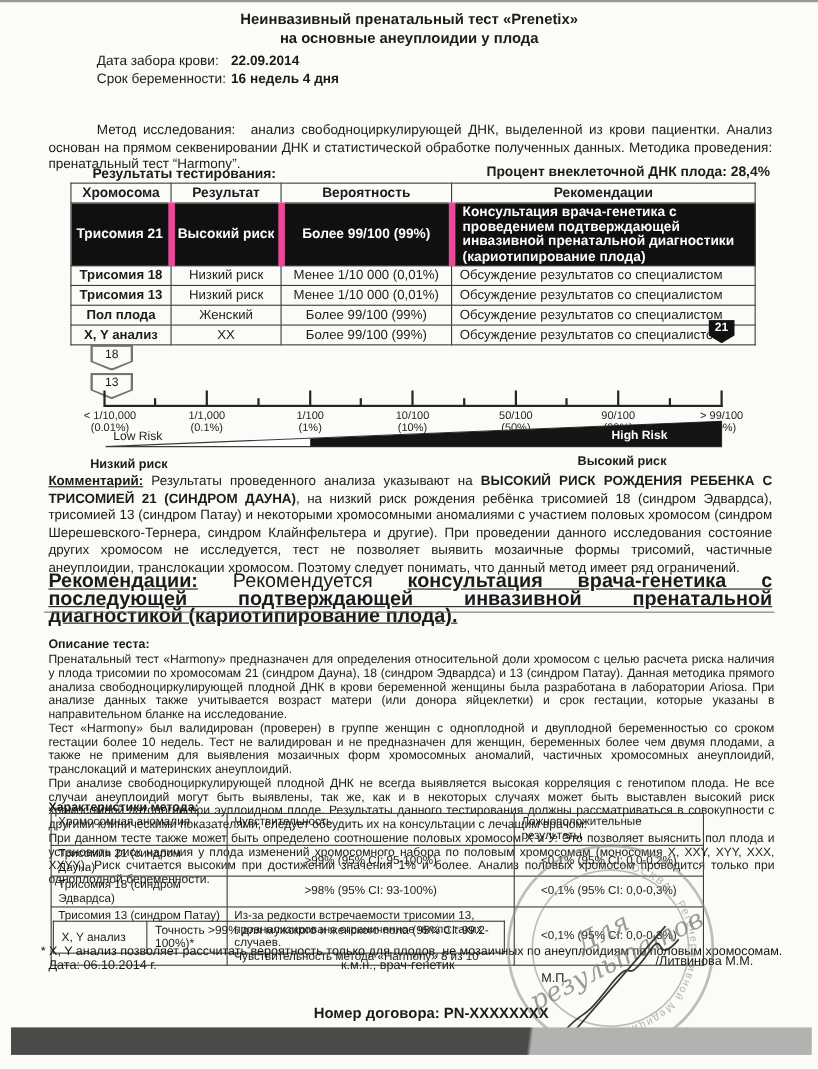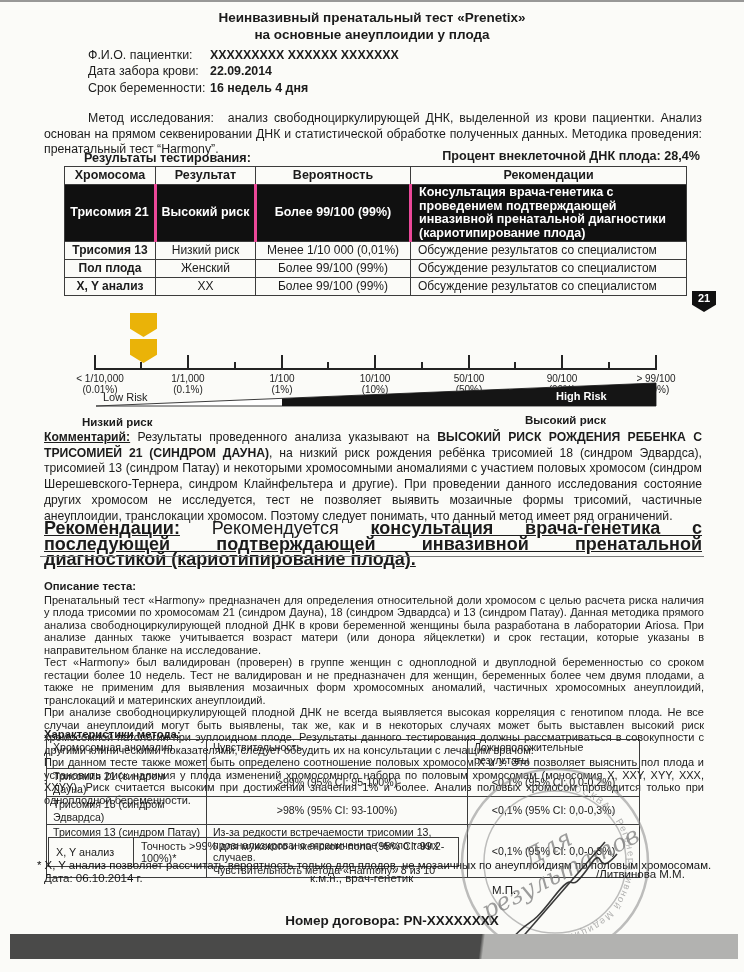--- a/index.html
+++ b/index.html
@@ -16,26 +16,26 @@
   .fvalue{font-weight:bold;}
   .method{left:44px;top:111px;width:658px;font-size:12.3px;line-height:15.6px;text-align:justify;text-indent:44px;}
   .method .mlabel{margin-right:14px;}
   .res-head{left:84px;top:151px;font-size:12.6px;}
   .dna-pct{right:44px;top:149px;font-size:12.6px;}
   table{border-collapse:collapse;table-layout:fixed;}
   .results{left:64px;top:166px;width:622px;font-size:12px;}
   .results td{border:1px solid #3c3c3c;text-align:center;vertical-align:middle;padding:1px 3px;line-height:13.5px;}
   .results tr.th td{height:15px;font-weight:bold;font-size:12.5px;}
   .results tr.hl td{height:44px;background:#101010;color:#fff;font-weight:bold;font-size:12.5px;}
-  .results tr.hl td + td{border-left:3px solid #ec4899;}
+  .results tr.hl td + td{border-left:6px solid #ec4899;}
   .results tr.r td{height:15px;}
   .results td.rec{text-align:left;padding-left:7px;}
-  .shield{clip-path:polygon(0 0,100% 0,100% 66%,50% 100%,0 66%);margin-left:48px;}
+  .shield{clip-path:polygon(0 0,100% 0,100% 66%,50% 100%,0 66%);}
   .badge-black{background:#111;color:#fff;font-weight:bold;font-size:11px;text-align:center;line-height:15px;}
-  .badge-outline{background:#eab308;}
+  .badge-outline{background:#737373;padding-left:12px;}
   .badge-inner{position:absolute;left:2px;top:2px;right:2px;bottom:2px;background:#fbfbf8;
                font-size:11px;text-align:center;line-height:14px;}
   .axis{left:95px;top:368px;width:562px;height:2px;background:#242424;}
   .tickM{top:355px;width:2px;height:15px;background:#242424;}
   .tickm{top:362px;width:2px;height:8px;background:#242424;}
   .ticklab{top:373px;width:90px;text-align:center;font-size:10px;line-height:11px;color:#1e1e1e;}
   .lowrisk{left:103px;top:391px;font-size:11px;color:#222;}
   .highrisk{left:556px;top:390px;font-size:11px;color:#fff;font-weight:bold;}
   .lowlab{left:82px;top:416px;font-size:11.5px;}
   .highlab{left:525px;top:414px;font-size:11.5px;}
@@ -70,24 +70,20 @@
 
   <div class="abs scanline"></div>
 
   <div class="abs title">
     <div>Неинвазивный пренатальный тест «Prenetix»</div>
     <div>на основные анеуплоидии у плода</div>
   </div>
 
   <div class="abs fields">
     <div class="frow">
-      <span class="flabel">Ф.И.О. пациентки:</span>
-      <span class="fvalue">XXXXXXXXX XXXXXX XXXXXXX</span>
-    </div>
-    <div class="frow">
       <span class="flabel">Дата забора крови:</span>
       <span class="fvalue">22.09.2014</span>
     </div>
     <div class="frow">
       <span class="flabel">Срок беременности:</span>
       <span class="fvalue">16 недель 4 дня</span>
     </div>
   </div>
 
   <div class="abs method">
@@ -109,20 +105,26 @@
       <td>Хромосома</td>
       <td>Результат</td>
       <td>Вероятность</td>
       <td>Рекомендации</td>
     </tr>
     <tr class="hl">
       <td>Трисомия 21</td>
       <td>Высокий риск</td>
       <td>Более 99/100 (99%)</td>
       <td class="rec">Консультация врача-генетика с проведением подтверждающей инвазивной пренатальной диагностики (кариотипирование плода)</td>
+    </tr>
+    <tr class="r">
+      <td class="b">Трисомия 18</td>
+      <td>Низкий риск</td>
+      <td>Менее 1/10 000 (0,01%)</td>
+      <td class="rec">Обсуждение результатов со специалистом</td>
     </tr>
     <tr class="r">
       <td class="b">Трисомия 13</td>
       <td>Низкий риск</td>
       <td>Менее 1/10 000 (0,01%)</td>
       <td class="rec">Обсуждение результатов со специалистом</td>
     </tr>
     <tr class="r">
       <td class="b">Пол плода</td>
       <td>Женский</td>

